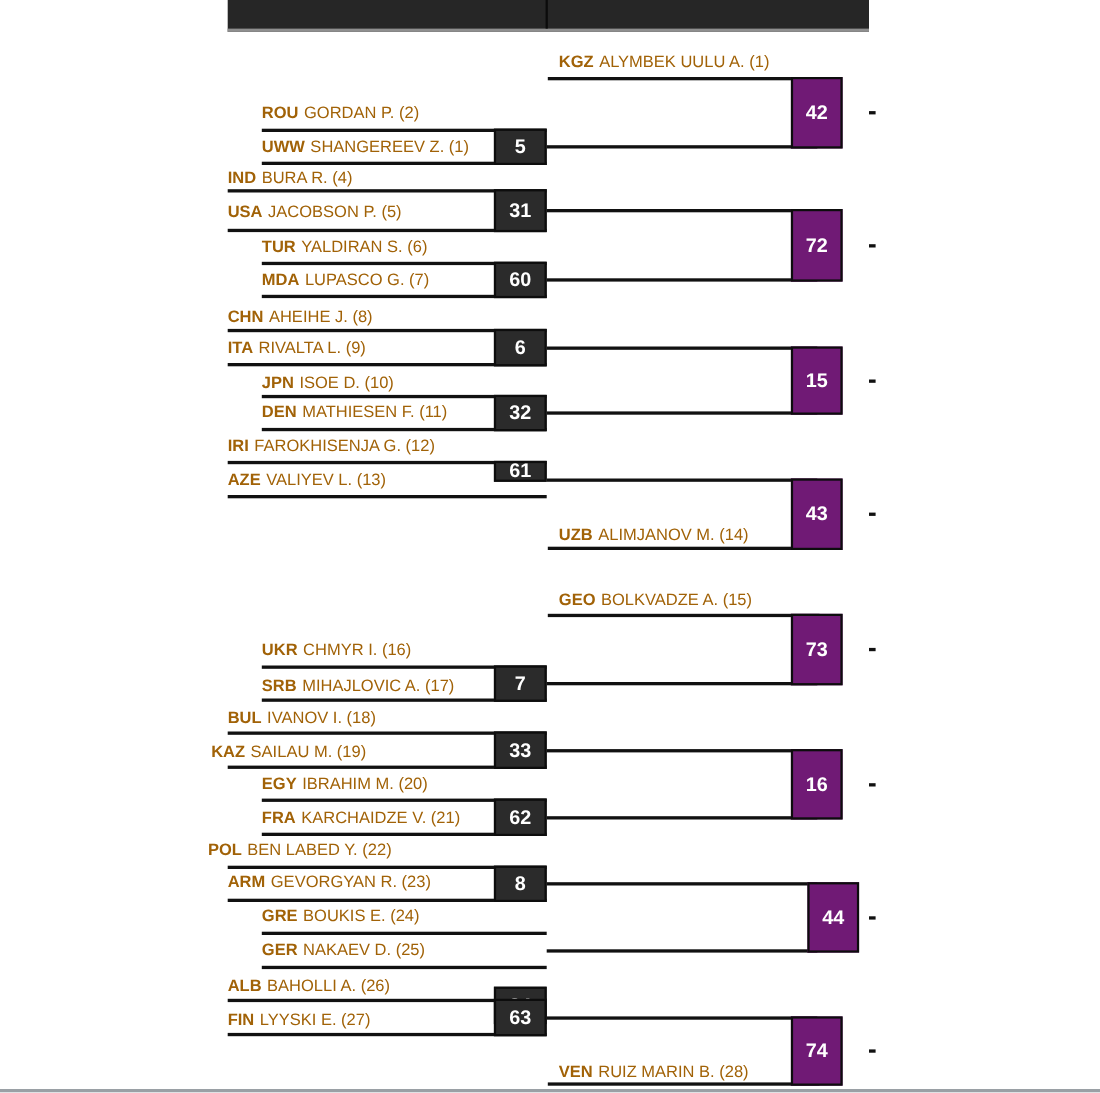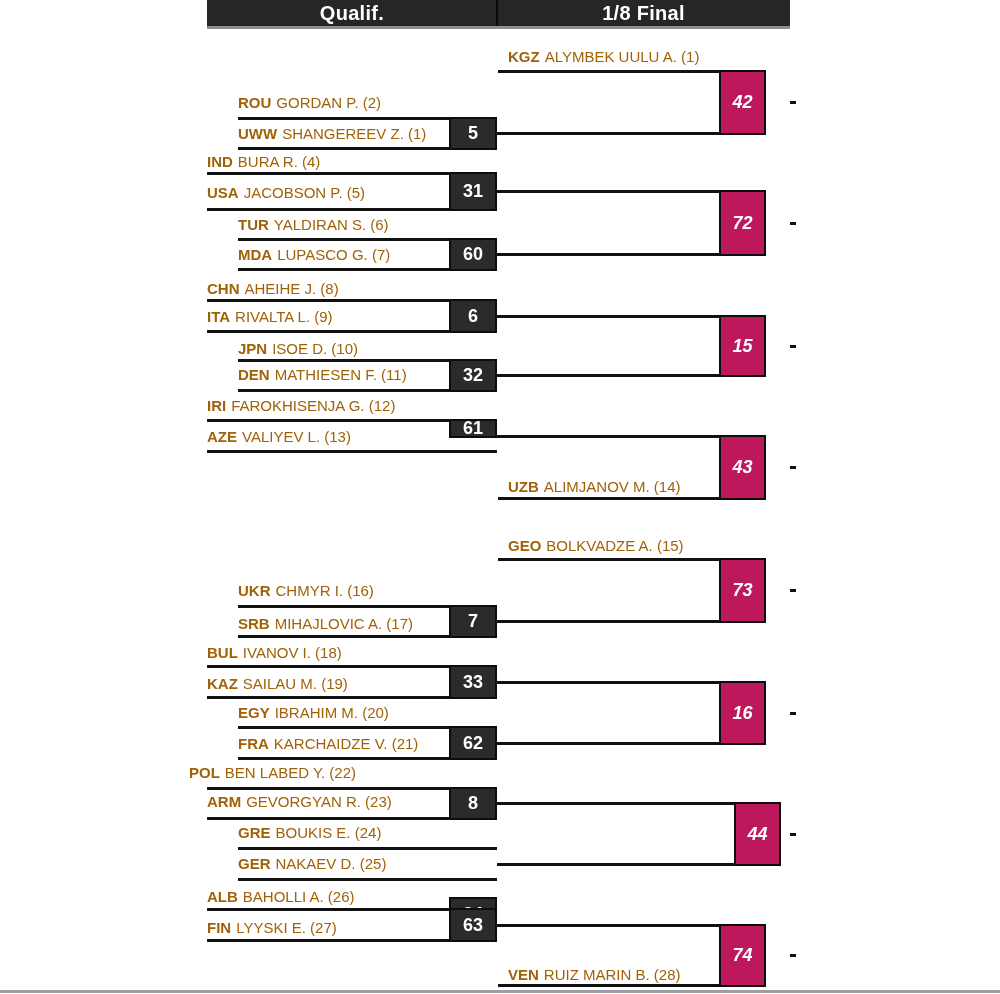--- a/index.html
+++ b/index.html
@@ -10,52 +10,50 @@
   .hdr{position:absolute;top:0;height:26px;background:#262626;border-bottom:3px solid #8f8f8f;}
   .hdr-seam{position:absolute;top:0;height:26px;width:2px;background:#0b0b0b;}
   .hlabel{position:absolute;top:0;height:26px;line-height:26px;text-align:center;
     color:#ffffff;font-weight:bold;font-size:20px;letter-spacing:0.3px;}
   .ln{position:absolute;height:3px;background:#111111;}
   .name{position:absolute;height:18px;line-height:18px;font-size:15px;color:#a16207;white-space:nowrap;}
   .cc{font-weight:bold;margin-right:5px;}
   .qbox{position:absolute;left:449px;width:48px;background:#2b2b2b;border:2px solid #0d0d0d;
     box-sizing:border-box;color:#ffffff;font-weight:bold;font-size:18px;
     display:flex;align-items:center;justify-content:center;}
-  .ebox{position:absolute;left:719px;width:47px;background:#be185d;border:2px solid #0d0d0d;
+  .ebox{position:absolute;left:719px;width:47px;background:#701a75;border:2px solid #0d0d0d;
     box-sizing:border-box;color:#ffffff;font-weight:bold;font-size:18px;
-    display:flex;align-items:center;justify-content:center;font-style:italic;}
+    display:flex;align-items:center;justify-content:center;}
   .tick{position:absolute;left:790px;width:6px;height:3px;background:#111111;}
   .bottom-rule{position:absolute;left:0;top:990px;width:1000px;height:3px;background:#9aa0a5;}
 </style>
 </head>
 <body>
 
 <div id="stage">
 
   <div class="hdr" style="left:207px;width:583px;"></div>
   <div class="hdr-seam" style="left:496px;"></div>
-  <div class="hlabel" style="left:207px;width:290px;">Qualif.</div>
-  <div class="hlabel" style="left:497px;width:293px;">1/8 Final</div>
 
   <div class="name" style="left:238px;top:94px;"><span class="cc">ROU</span><span>GORDAN P. (2)</span></div>
   <div class="name" style="left:238px;top:125px;"><span class="cc">UWW</span><span>SHANGEREEV Z. (1)</span></div>
   <div class="name" style="left:207px;top:153px;"><span class="cc">IND</span><span>BURA R. (4)</span></div>
   <div class="name" style="left:207px;top:184px;"><span class="cc">USA</span><span>JACOBSON P. (5)</span></div>
   <div class="name" style="left:238px;top:216px;text-align:right;"><span class="cc">TUR</span><span>YALDIRAN S. (6)</span></div>
   <div class="name" style="left:238px;top:246px;"><span class="cc">MDA</span><span>LUPASCO G. (7)</span></div>
   <div class="name" style="left:207px;top:280px;"><span class="cc">CHN</span><span>AHEIHE J. (8)</span></div>
   <div class="name" style="left:207px;top:308px;"><span class="cc">ITA</span><span>RIVALTA L. (9)</span></div>
   <div class="name" style="left:238px;top:340px;"><span class="cc">JPN</span><span>ISOE D. (10)</span></div>
   <div class="name" style="left:238px;top:366px;"><span class="cc">DEN</span><span>MATHIESEN F. (11)</span></div>
   <div class="name" style="left:207px;top:397px;"><span class="cc">IRI</span><span>FAROKHISENJA G. (12)</span></div>
   <div class="name" style="left:207px;top:428px;"><span class="cc">AZE</span><span>VALIYEV L. (13)</span></div>
   <div class="name" style="left:238px;top:582px;"><span class="cc">UKR</span><span>CHMYR I. (16)</span></div>
   <div class="name" style="left:238px;top:615px;"><span class="cc">SRB</span><span>MIHAJLOVIC A. (17)</span></div>
   <div class="name" style="left:207px;top:644px;"><span class="cc">BUL</span><span>IVANOV I. (18)</span></div>
-  <div class="name" style="left:207px;top:675px;"><span class="cc">KAZ</span><span>SAILAU M. (19)</span></div>
+  <div class="name" style="left:192px;top:675px;"><span class="cc">KAZ</span><span>SAILAU M. (19)</span></div>
   <div class="name" style="left:238px;top:704px;"><span class="cc">EGY</span><span>IBRAHIM M. (20)</span></div>
   <div class="name" style="left:238px;top:735px;"><span class="cc">FRA</span><span>KARCHAIDZE V. (21)</span></div>
   <div class="name" style="left:189px;top:764px;"><span class="cc">POL</span><span>BEN LABED Y. (22)</span></div>
   <div class="name" style="left:207px;top:793px;"><span class="cc">ARM</span><span>GEVORGYAN R. (23)</span></div>
   <div class="name" style="left:238px;top:824px;"><span class="cc">GRE</span><span>BOUKIS E. (24)</span></div>
   <div class="name" style="left:238px;top:855px;"><span class="cc">GER</span><span>NAKAEV D. (25)</span></div>
   <div class="name" style="left:207px;top:888px;"><span class="cc">ALB</span><span>BAHOLLI A. (26)</span></div>
   <div class="name" style="left:207px;top:919px;"><span class="cc">FIN</span><span>LYYSKI E. (27)</span></div>
 
   <div class="name" style="left:508px;top:48px;"><span class="cc">KGZ</span><span>ALYMBEK UULU A. (1)</span></div>

